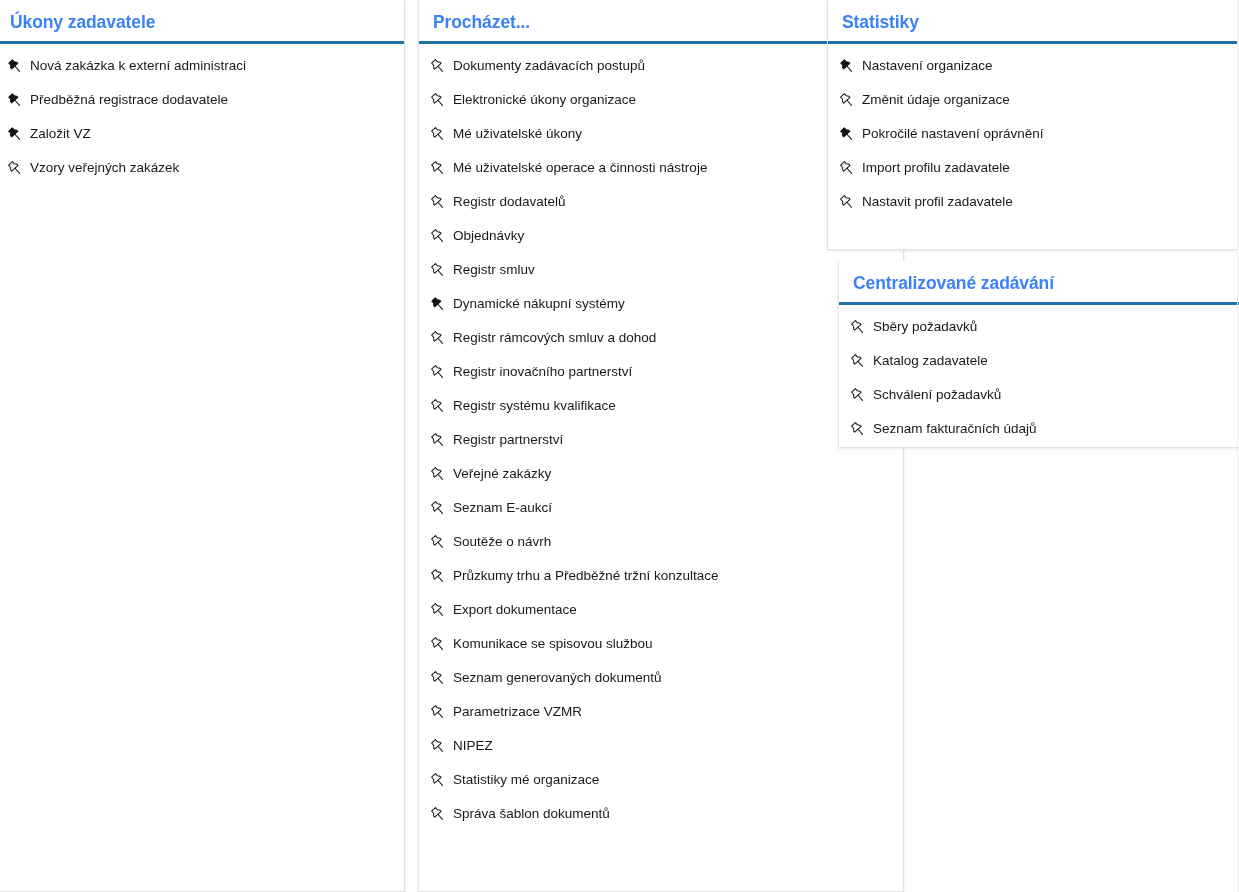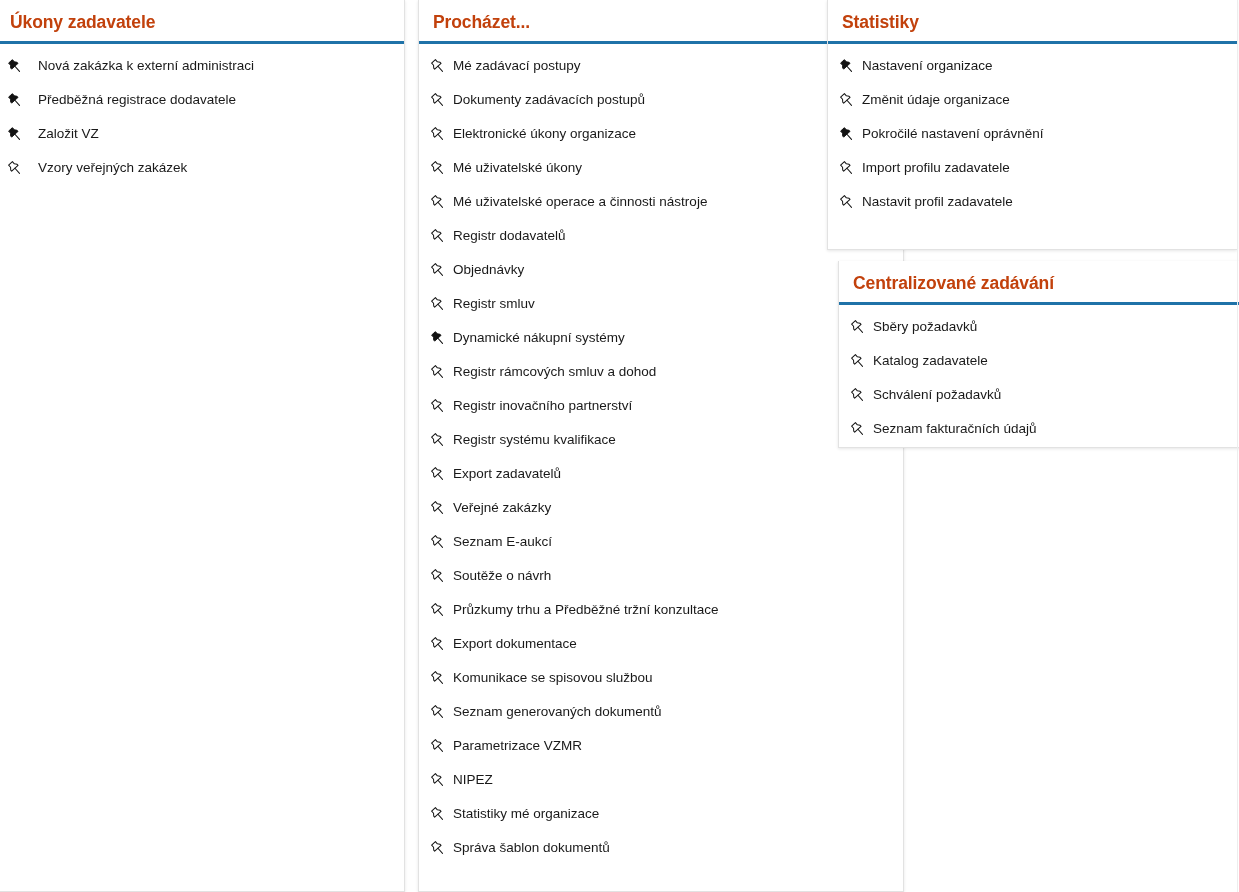--- a/index.html
+++ b/index.html
@@ -35,21 +35,21 @@
   .panel.no-left-border { border-left: none; }
   .panel.no-right-border { border-right: none; }
 
   .panel-head {
     padding: 12px 0 9px 14px;
     background: #ffffff;
   }
   .panel-title {
     font-size: 17.5px;
     font-weight: bold;
-    color: #c2410c;
+    color: #3b82f6;
     letter-spacing: -0.1px;
     line-height: 20px;
     white-space: nowrap;
   }
   .panel-rule {
     height: 3px;
     background: #1f72a8;
     width: 100%;
   }
 
@@ -106,21 +106,21 @@
   }
   #col-centralizovane {
     left: 827px;
     top: 261px;
     width: 410px;
     height: 187px;
     margin-left: 11px;
   }
 
   #col-ukony .panel-head { padding-left: 10px; }
-  #col-ukony .item { padding-left: 3px; gap: 8px; }
+  #col-ukony .item { padding-left: 3px; }
 
   .edge-line {
     position: absolute;
     top: 0;
     width: 1px;
     height: 892px;
     background: #ededed;
   }
 </style>
 </head>
@@ -189,31 +189,20 @@
     <div class="panel-body">
         <div class="item">
           <span class="pin">
             <svg width="17" height="17" viewBox="0 0 24 24" aria-hidden="true">
               <g transform="rotate(-42 12 11)">
                 <path d="M8.4 2.6h7.2v4.1l2.4 3.1v2.0H5.9v-2.0l2.5-3.1z" fill="none" stroke="#141414" stroke-width="1.45" stroke-linejoin="round"></path>
                 <path d="M12 11.9V21.6" stroke="#141414" stroke-width="1.45" stroke-linecap="round"></path>
               </g>
             </svg>
           </span>
-          <span class="item-label">Mé zadávací postupy</span>
-        </div>
-        <div class="item">
-          <span class="pin">
-            <svg width="17" height="17" viewBox="0 0 24 24" aria-hidden="true">
-              <g transform="rotate(-42 12 11)">
-                <path d="M8.4 2.6h7.2v4.1l2.4 3.1v2.0H5.9v-2.0l2.5-3.1z" fill="none" stroke="#141414" stroke-width="1.45" stroke-linejoin="round"></path>
-                <path d="M12 11.9V21.6" stroke="#141414" stroke-width="1.45" stroke-linecap="round"></path>
-              </g>
-            </svg>
-          </span>
           <span class="item-label">Dokumenty zadávacích postupů</span>
         </div>
         <div class="item">
           <span class="pin">
             <svg width="17" height="17" viewBox="0 0 24 24" aria-hidden="true">
               <g transform="rotate(-42 12 11)">
                 <path d="M8.4 2.6h7.2v4.1l2.4 3.1v2.0H5.9v-2.0l2.5-3.1z" fill="none" stroke="#141414" stroke-width="1.45" stroke-linejoin="round"></path>
                 <path d="M12 11.9V21.6" stroke="#141414" stroke-width="1.45" stroke-linecap="round"></path>
               </g>
             </svg>
@@ -321,21 +310,21 @@
         </div>
         <div class="item">
           <span class="pin">
             <svg width="17" height="17" viewBox="0 0 24 24" aria-hidden="true">
               <g transform="rotate(-42 12 11)">
                 <path d="M8.4 2.6h7.2v4.1l2.4 3.1v2.0H5.9v-2.0l2.5-3.1z" fill="none" stroke="#141414" stroke-width="1.45" stroke-linejoin="round"></path>
                 <path d="M12 11.9V21.6" stroke="#141414" stroke-width="1.45" stroke-linecap="round"></path>
               </g>
             </svg>
           </span>
-          <span class="item-label">Export zadavatelů</span>
+          <span class="item-label">Registr partnerství</span>
         </div>
         <div class="item">
           <span class="pin">
             <svg width="17" height="17" viewBox="0 0 24 24" aria-hidden="true">
               <g transform="rotate(-42 12 11)">
                 <path d="M8.4 2.6h7.2v4.1l2.4 3.1v2.0H5.9v-2.0l2.5-3.1z" fill="none" stroke="#141414" stroke-width="1.45" stroke-linejoin="round"></path>
                 <path d="M12 11.9V21.6" stroke="#141414" stroke-width="1.45" stroke-linecap="round"></path>
               </g>
             </svg>
           </span>

